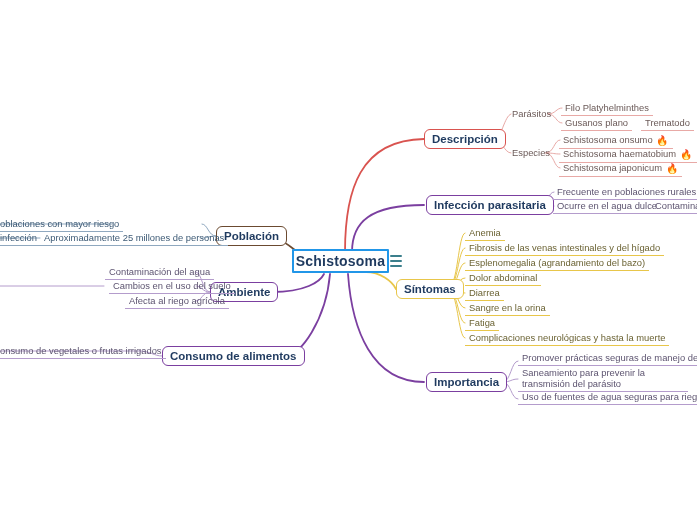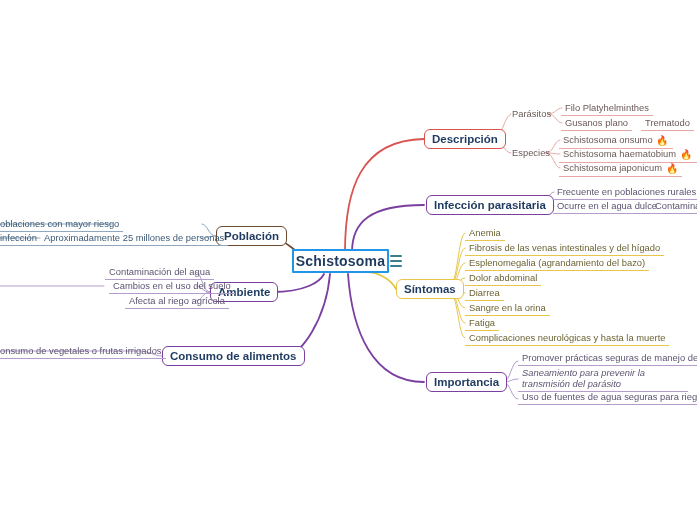--- a/index.html
+++ b/index.html
@@ -53,21 +53,21 @@
   .l2{
     position:absolute;
     box-sizing:border-box;
     font-size:9.4px;
     color:#2c3e50;
     white-space:nowrap;
     padding:1px 4px 2px 4px;
     line-height:11px;
   }
   .l2.ul{border-bottom-width:1px;border-bottom-style:solid;}
-  .l2.wrapbox{white-space:normal;font-style:italic;}
+  .l2.wrapbox{white-space:normal;}
   .emoji{font-size:10px;margin-left:4px;vertical-align:-1px;}
 </style>
 </head>
 <body>
 
 <div id="canvas">
 
   <svg class="links" viewBox="0 0 697 520">
     <g fill="none" stroke-width="1.6" stroke-linecap="round">
 

